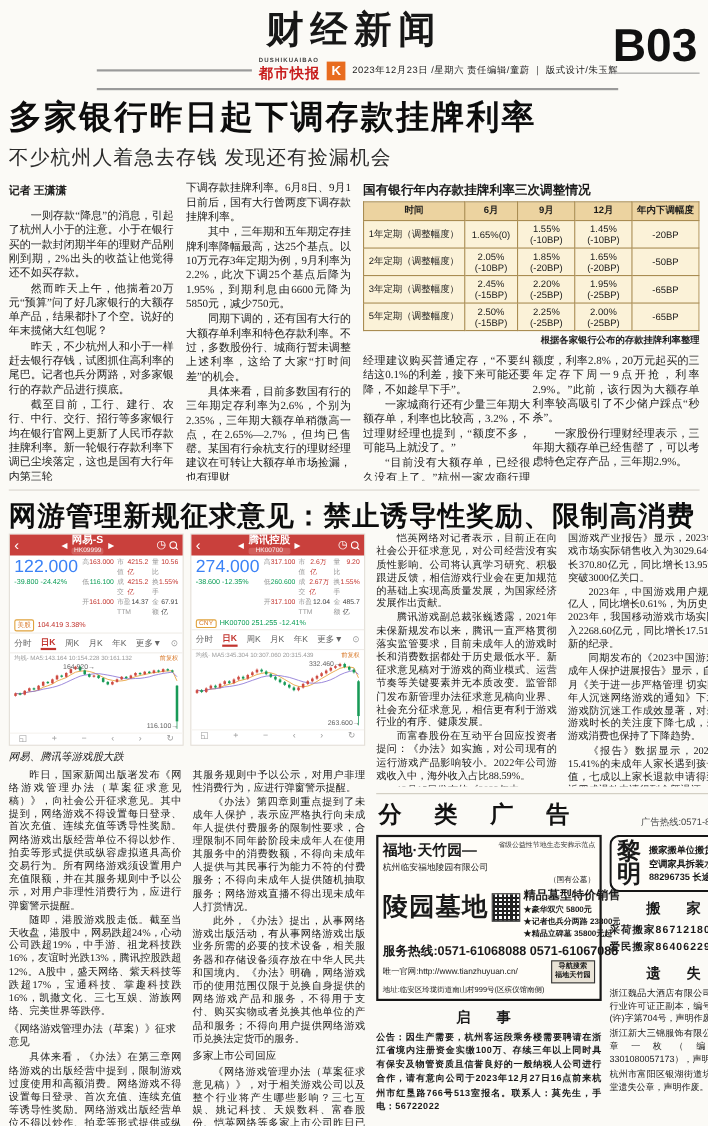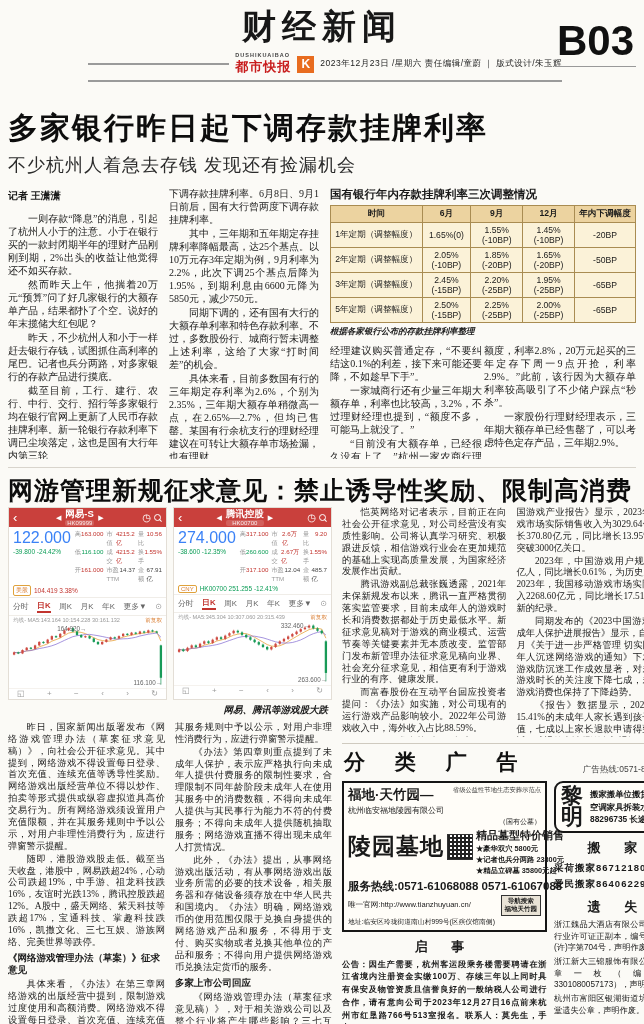--- a/index.html
+++ b/index.html
@@ -12,49 +12,49 @@
 .mast-row{display:flex;align-items:center;gap:6px;margin:2px 74px 0 80px;border-bottom:2px solid #9a9a9a;padding-bottom:4px}
 .mast-line{flex:1;height:2px;background:#9a9a9a}
 .logo-en{font-size:5.5px;letter-spacing:1px;color:#444;font-weight:bold}
 .logo-cn{font-size:13px;font-weight:900;color:#c81d1d;letter-spacing:1px}
 .logo-badge{width:17px;height:17px;background:#e86c1f;color:#fff;font-weight:900;font-size:12px;display:flex;align-items:center;justify-content:center}
 .date-line{font-size:8.5px;color:#222;letter-spacing:.5px}
 .page-no{position:absolute;right:0;top:16px;font-size:42px;font-weight:900;color:#111;line-height:1;border-bottom:1px solid #999;padding:0 2px 4px}
 
 .para{font-family:"Liberation Serif",serif;text-indent:2em;text-align:justify;margin-bottom:1px}
 .para.ni{text-indent:0}
-.subhead{font-weight:bold;margin:3px 0;font-family:"Liberation Sans",sans-serif}
+.subhead{font-weight:normal;margin:3px 0;font-family:"Liberation Sans",sans-serif}
 .byline{font-weight:bold;font-size:10px;margin:2px 0 10px}
 
-.article1{margin-top:22px}
+.article1{margin-top:0}
 .a1-headline{font-size:30px;font-weight:900;letter-spacing:2px;color:#0d0d0d}
 .a1-subheadline{font-size:18px;font-weight:500;color:#2b2b2b;letter-spacing:1px;margin:4px 0 10px}
 .a1-body{display:grid;grid-template-columns:150px 150px 1fr;column-gap:11px;height:272px;overflow:hidden}
 .a1-col{font-size:10px;line-height:1.3;overflow:hidden}
 .a1-right{overflow:hidden}
 .rate-table-title{font-size:11.5px;font-weight:900;margin-bottom:3px}
 table.rate-table{width:100%;border-collapse:collapse;font-size:8.6px;text-align:center}
 table.rate-table th{background:#ecd3a0;border:1px solid #a98c52;padding:2px 1px;font-weight:bold}
 table.rate-table td{background:#fbf2d8;border:1px solid #a98c52;padding:2px 1px}
-.rate-caption{font-family:"Liberation Serif",serif;font-style:italic;font-weight:bold;font-size:8.5px;text-align:left;margin:3px 0 6px;color:#222}
+.rate-caption{font-family:"Liberation Serif",serif;font-weight:bold;font-size:8.5px;text-align:right;margin:3px 0 6px;color:#222}
 .a1-cols34{display:flex;column-gap:2px;overflow:hidden}
 .a1-cols34 .a1-col{flex:1}
 
 .art-divider{border-top:1px solid #d8d4cc;margin:8px 0 6px}
 .a2-headline{font-size:25px;font-weight:900;letter-spacing:1px;color:#0d0d0d}
 .a2-subheadline{font-size:16px;font-weight:500;color:#2b2b2b;margin:4px 0 8px;letter-spacing:1px}
 .a2-body{display:flex;gap:10px}
 .a2-left{width:324px}
 .a2-right{flex:1;display:flex;flex-direction:column}
 .a2-cols{display:flex;column-gap:10px;overflow:hidden}
 .a2-col{flex:1;font-size:9.3px;line-height:1.28;overflow:hidden}
 .a2-left .a2-cols{height:344px}
 .a2-right .a2-cols{height:230px}
 .a2-col .subhead{font-size:9.5px}
-.fig-caption{font-family:"Liberation Serif",serif;font-style:italic;font-weight:bold;font-size:9.5px;text-align:right;margin:4px 4px 5px 0}
+.fig-caption{font-family:"Liberation Serif",serif;font-style:italic;font-weight:normal;font-size:9.5px;margin:4px 4px 5px 0}
 
 .stocks-row{display:flex;gap:6px}
 .stock{width:159px;background:#fff;border:1px solid #e3ded6;font-family:"Liberation Sans",sans-serif}
 .stk-bar{background:#c9403c;color:#fff;display:flex;align-items:center;padding:1px 4px;height:19px;gap:3px}
 .stk-back{font-size:13px;line-height:1}
 .stk-title-wrap{flex:1;display:flex;align-items:center;justify-content:center;gap:4px}
 .stk-arrow{font-size:7px}
 .stk-title{font-size:9.5px;font-weight:bold;line-height:1.1;}
 .stk-code{font-size:6px;opacity:.9;text-align:center;background:rgba(255,255,255,.18);border-radius:2px;padding:0 2px}
 .icon-clock{font-size:10px;line-height:1}

